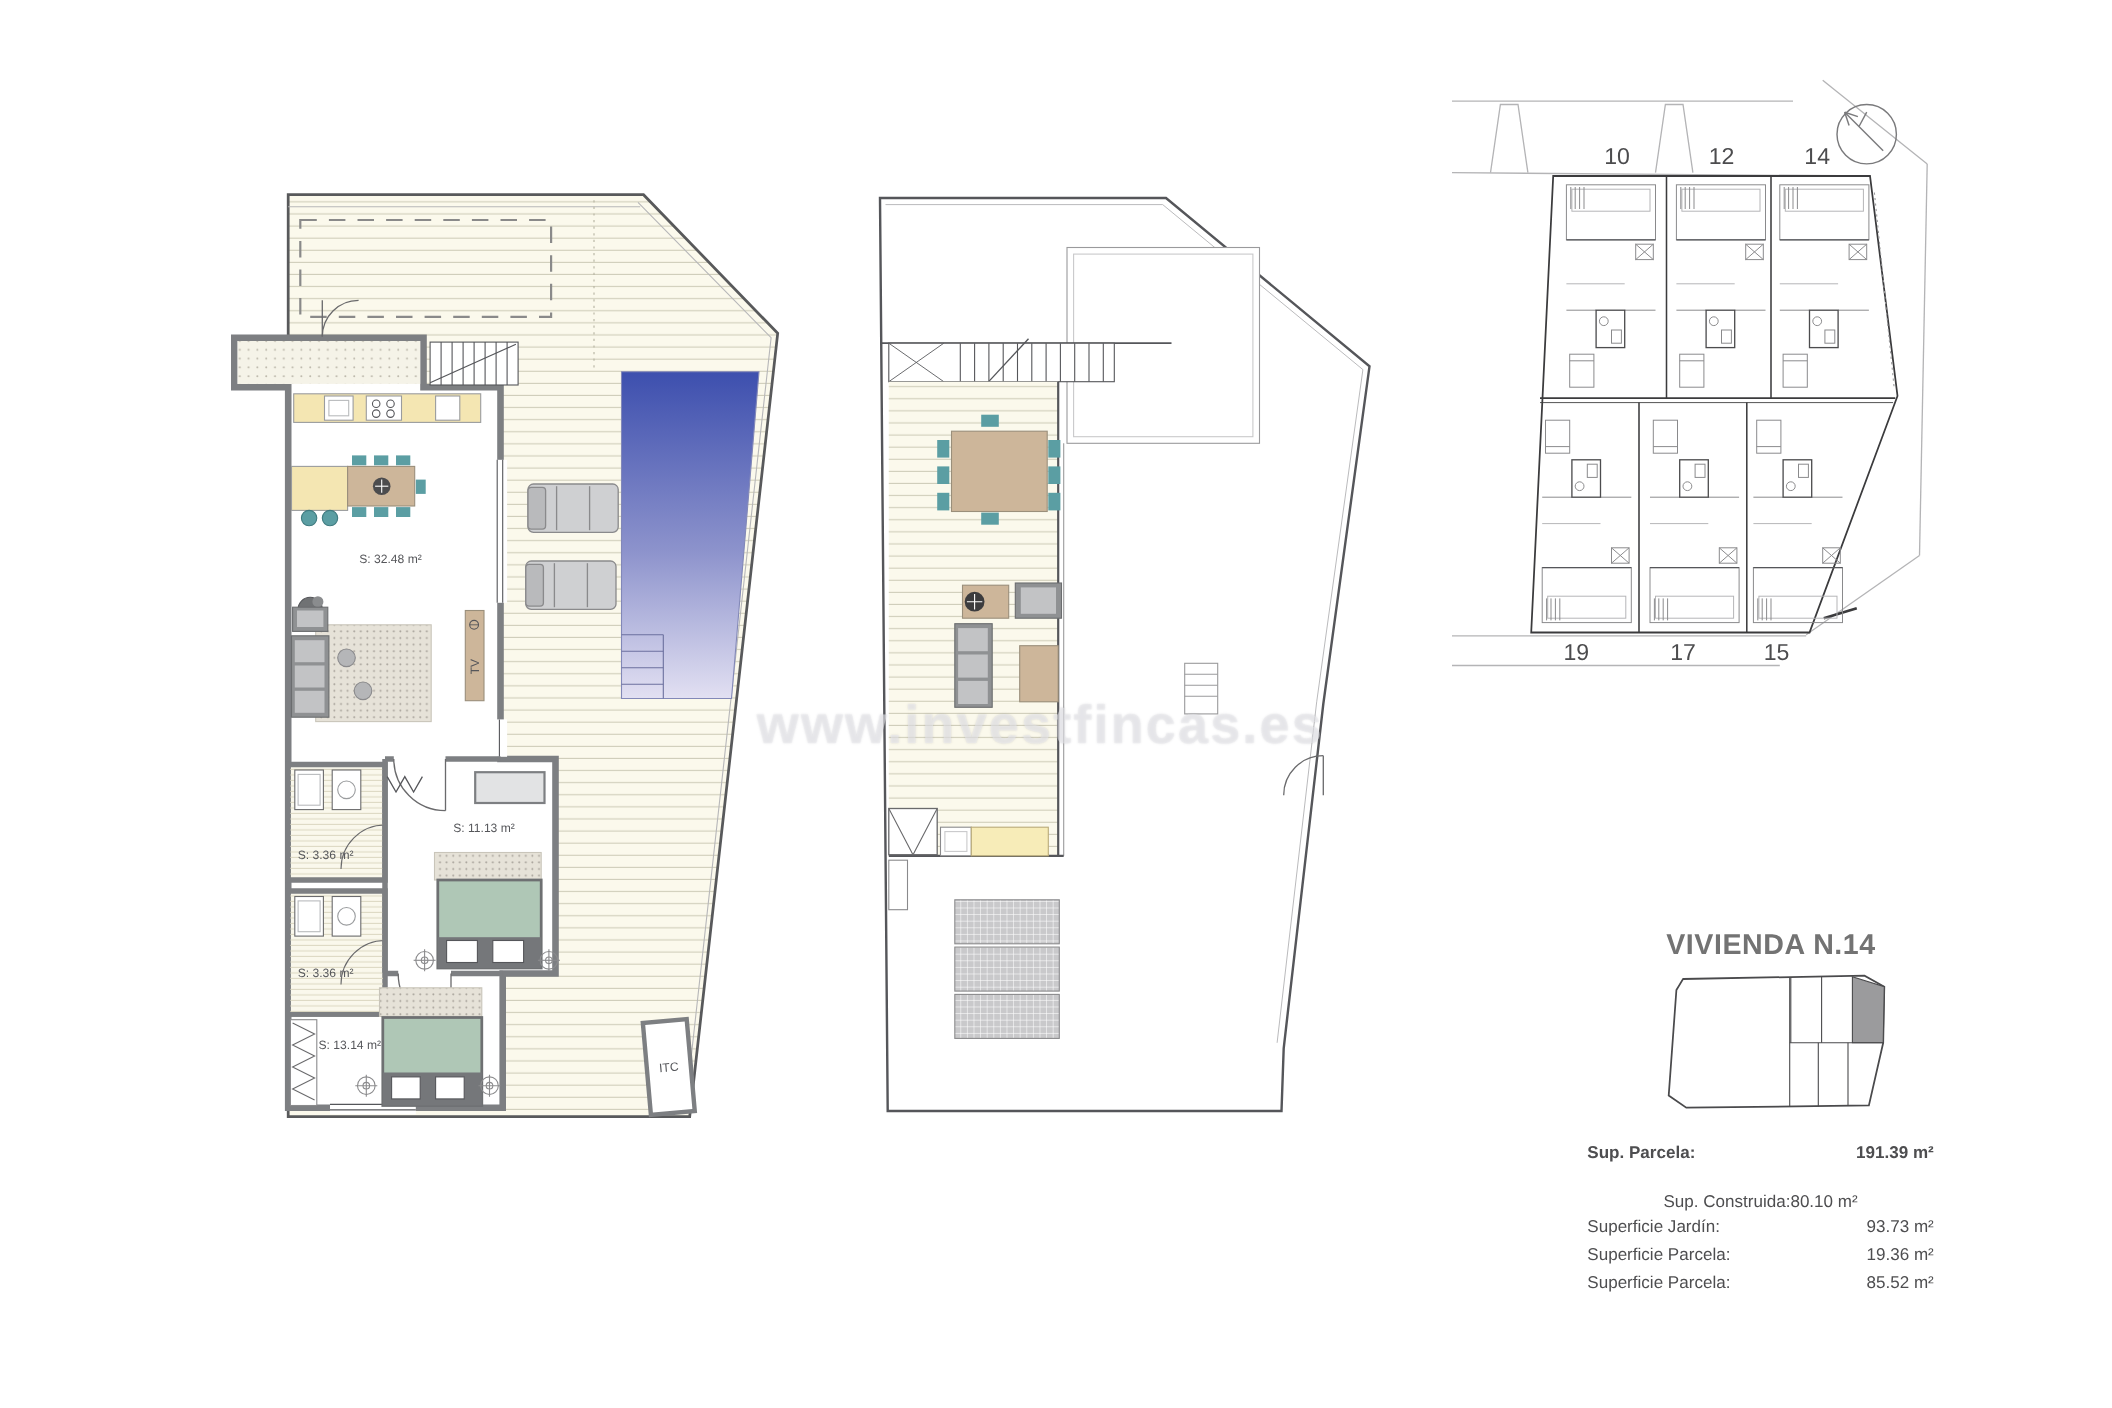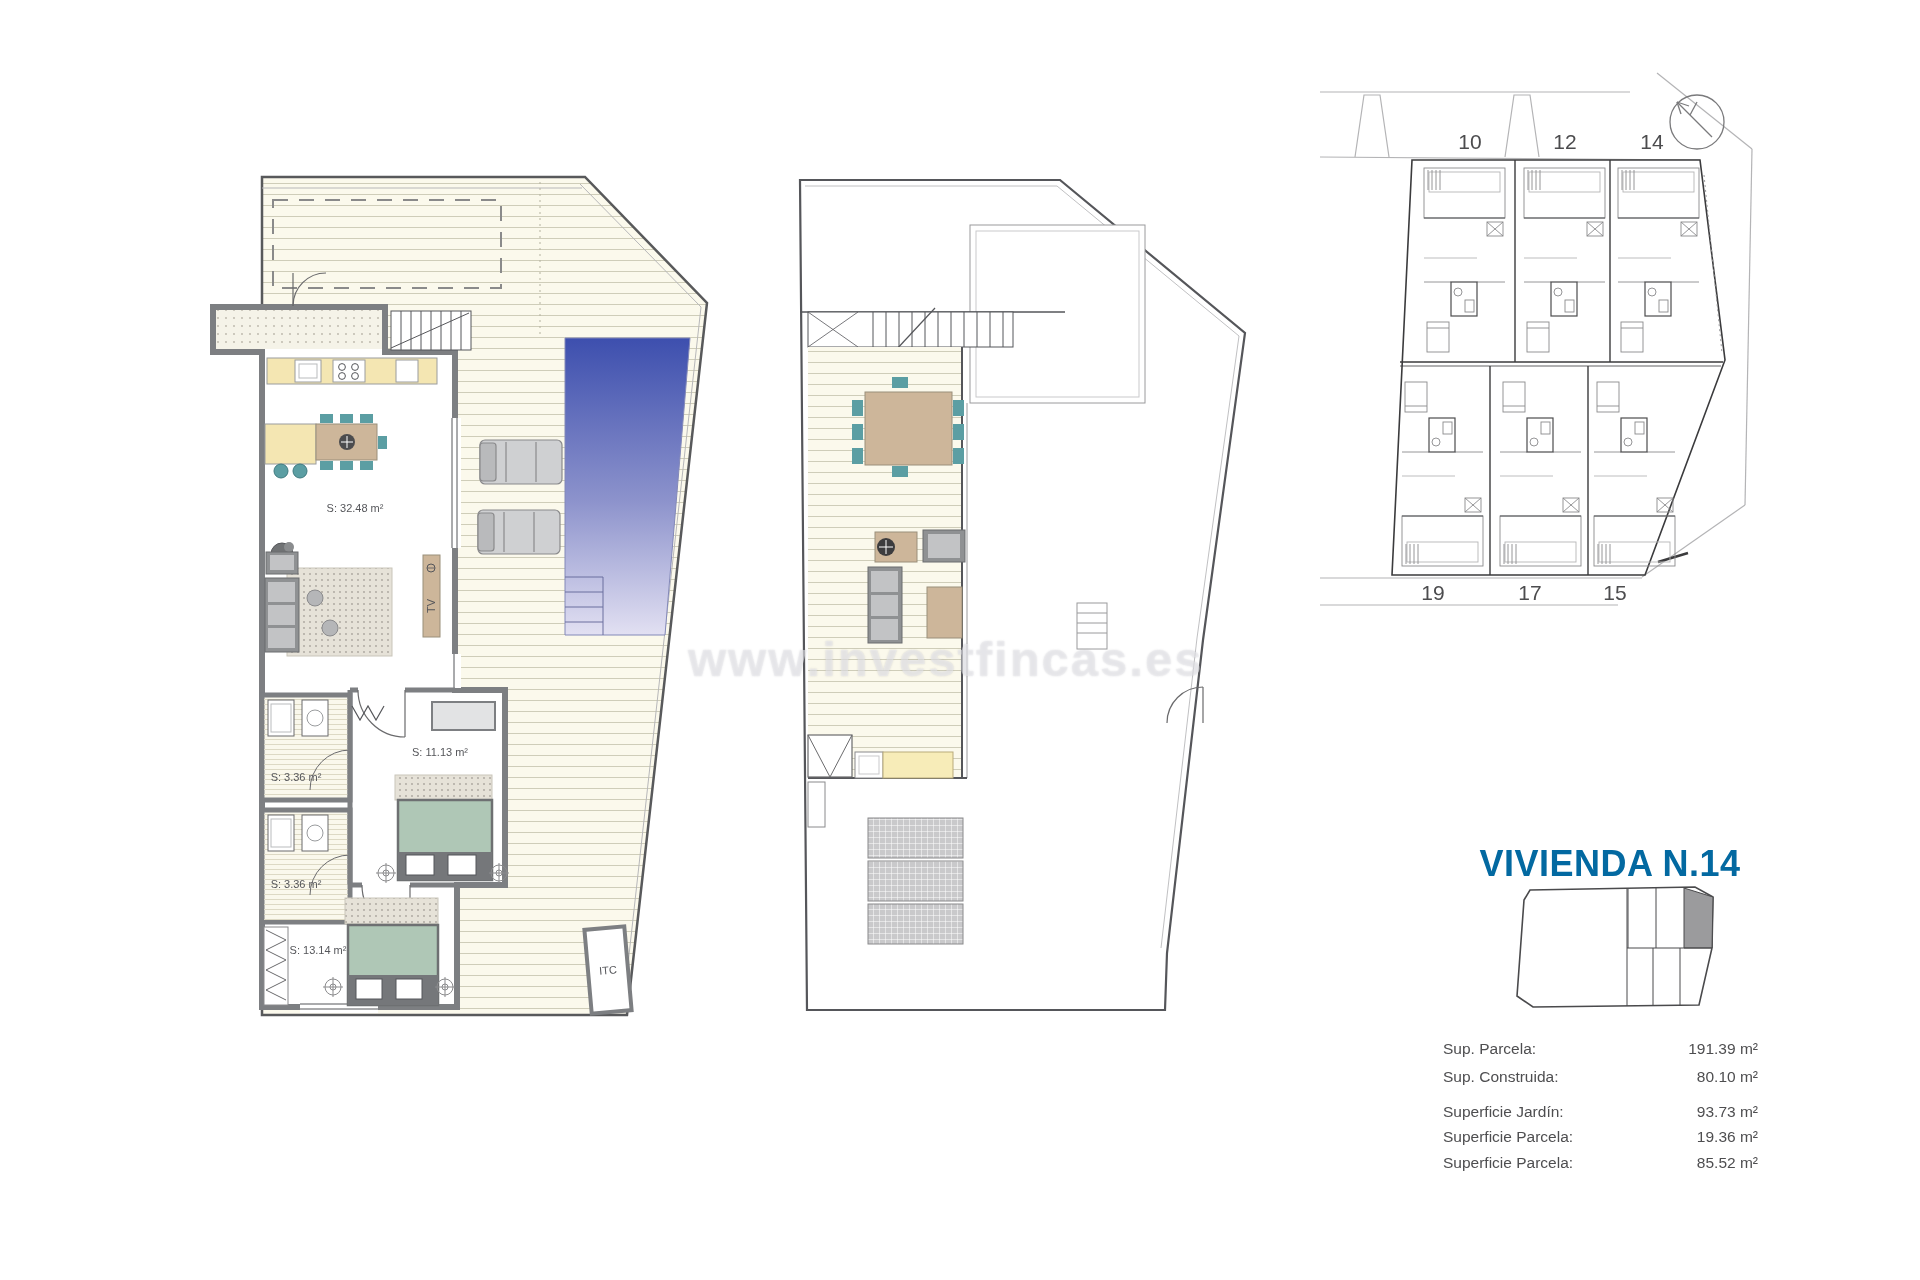--- a/index.html
+++ b/index.html
@@ -7,24 +7,24 @@
        font-family:"Liberation Sans","DejaVu Sans",sans-serif;}
   .abs{position:absolute;}
   svg text{font-family:"Liberation Sans","DejaVu Sans",sans-serif;}
   .room-label{font-size:11px;fill:#55565a;}
   .site-num{font-size:21px;fill:#4c4c4e;}
   #watermark{left:688px;top:631px;width:500px;height:48px;
      font-size:49px;font-weight:bold;letter-spacing:2px;text-align:center;
      color:rgba(236,236,240,0.55);text-shadow:0 0 2px rgba(140,140,150,0.30);
      z-index:5;}
   #info-title{left:1380px;top:843px;width:460px;text-align:center;
-     font-size:36px;font-weight:bold;color:#0369a1;letter-spacing:0.5px;}
+     font-size:26px;font-weight:bold;color:#737373;letter-spacing:0.5px;}
   #specs{left:1443px;top:1040px;width:315px;color:#4e4e50;font-size:15.5px;}
   .spec-row{display:flex;justify-content:space-between;line-height:1.15;}
-  .mb14{margin-bottom:10px;} .mb17{margin-bottom:17px;} .mb8{margin-bottom:8px;gap:20px;}
+  .mb14{margin-bottom:26px;font-weight:bold;} .mb17{margin-bottom:5px;justify-content:center;} .mb8{margin-bottom:8px;gap:20px;}
 </style>
 </head>
 <body>
 
 <svg class="abs" style="left:200px;top:140px" width="520" height="885" viewBox="0 0 520 885">
   <defs>
     <linearGradient id="poolG" x1="0" y1="0" x2="0" y2="1">
       <stop offset="0" stop-color="#3D4FAE"></stop>
         <stop offset="0.55" stop-color="#8d93cc"></stop>
       <stop offset="1" stop-color="#E2E0F2"></stop>

